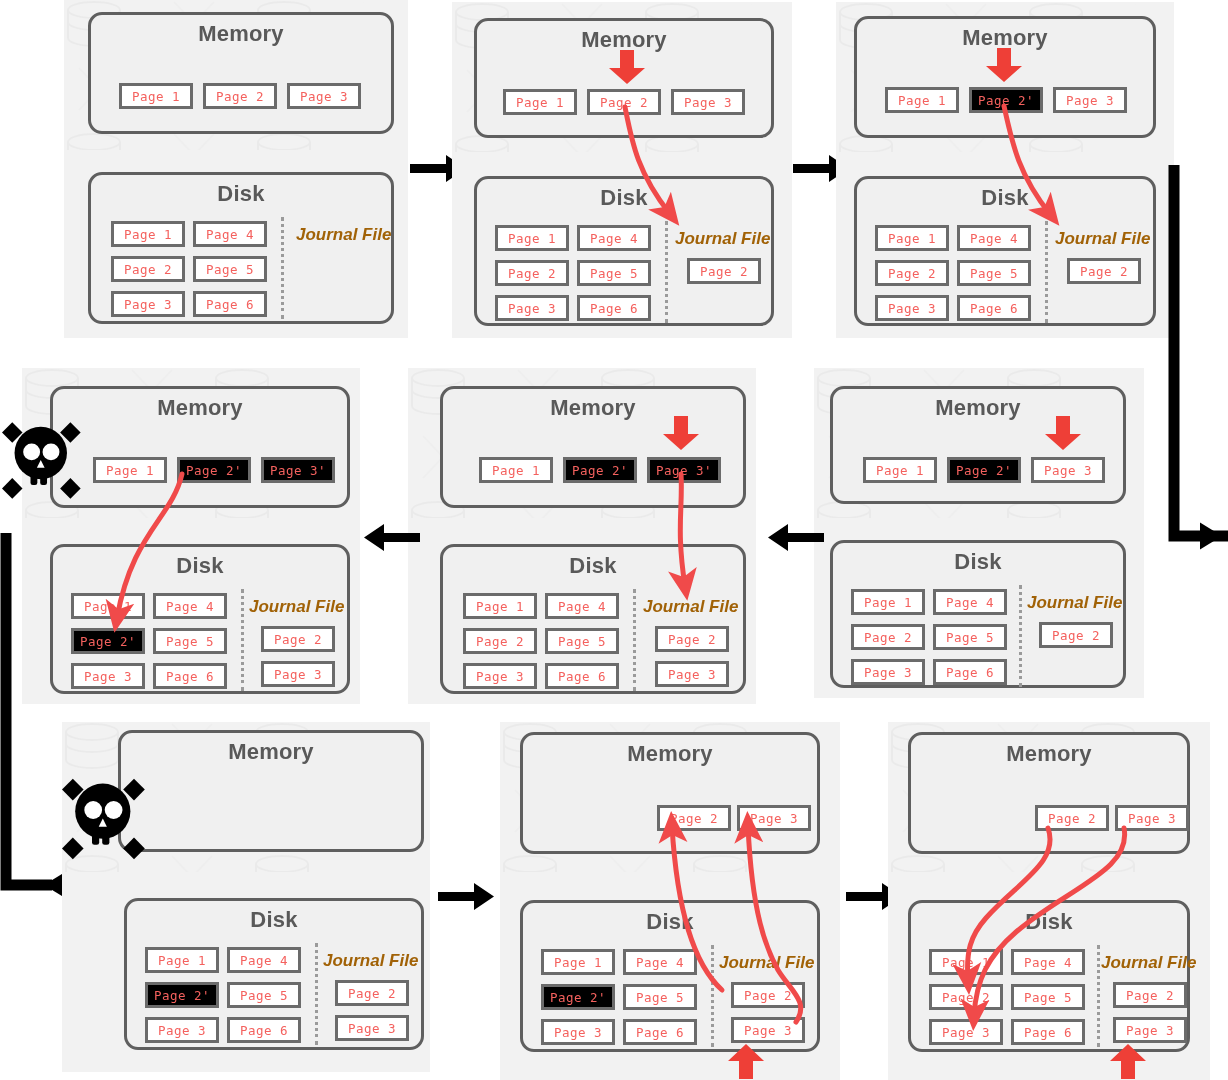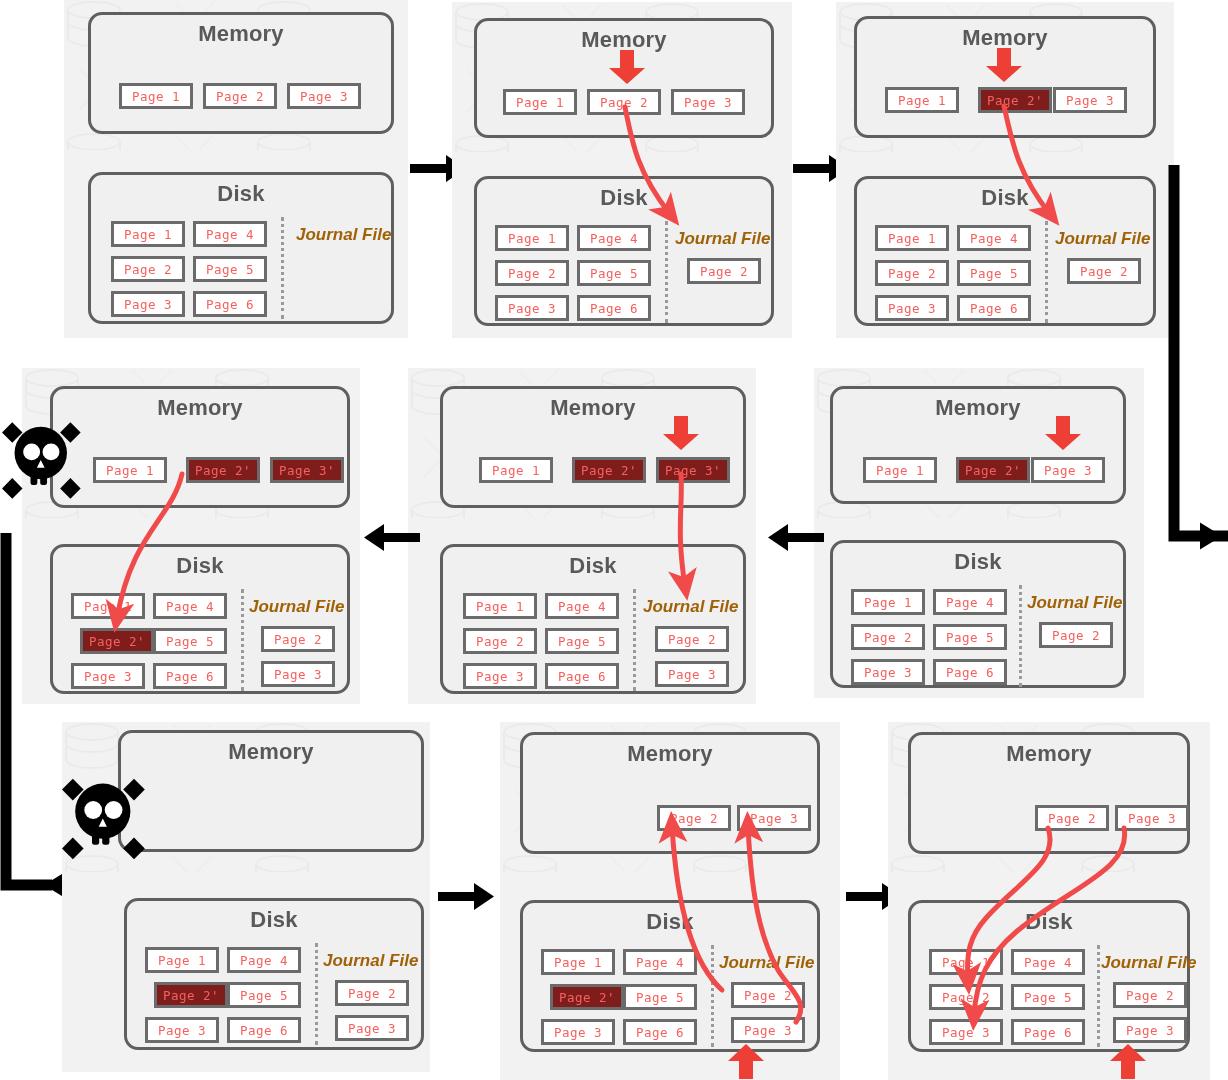--- a/index.html
+++ b/index.html
@@ -14,21 +14,21 @@
        background:#f0f0f0;box-sizing:border-box;}
   .box-title{position:absolute;top:6px;left:0;right:0;text-align:center;
              font-size:22px;font-weight:bold;color:#595959;letter-spacing:.2px;}
 
   
   .page{position:absolute;box-sizing:border-box;border:3px solid #6b6b6b;
         background:#ffffff;color:#f4615e;font-size:12.5px;
         font-family:"DejaVu Sans Mono","Liberation Mono",monospace;
         display:flex;align-items:center;justify-content:center;
         letter-spacing:.5px;white-space:nowrap;}
-  .page.hl{background:#7f1d1d;margin-left:9px;}
+  .page.hl{background:#000000;}
 
   
   .journal-label{position:absolute;color:#a16207;font-weight:bold;
         font-style:italic;font-family:Liberation Sans, sans-serif;
         font-size:17px;white-space:nowrap;}
   .divider{position:absolute;width:0;border-left:3px dotted #9a9a9a;}
 
   
   .ov{position:absolute;inset:0;pointer-events:none;overflow:visible;}
 

